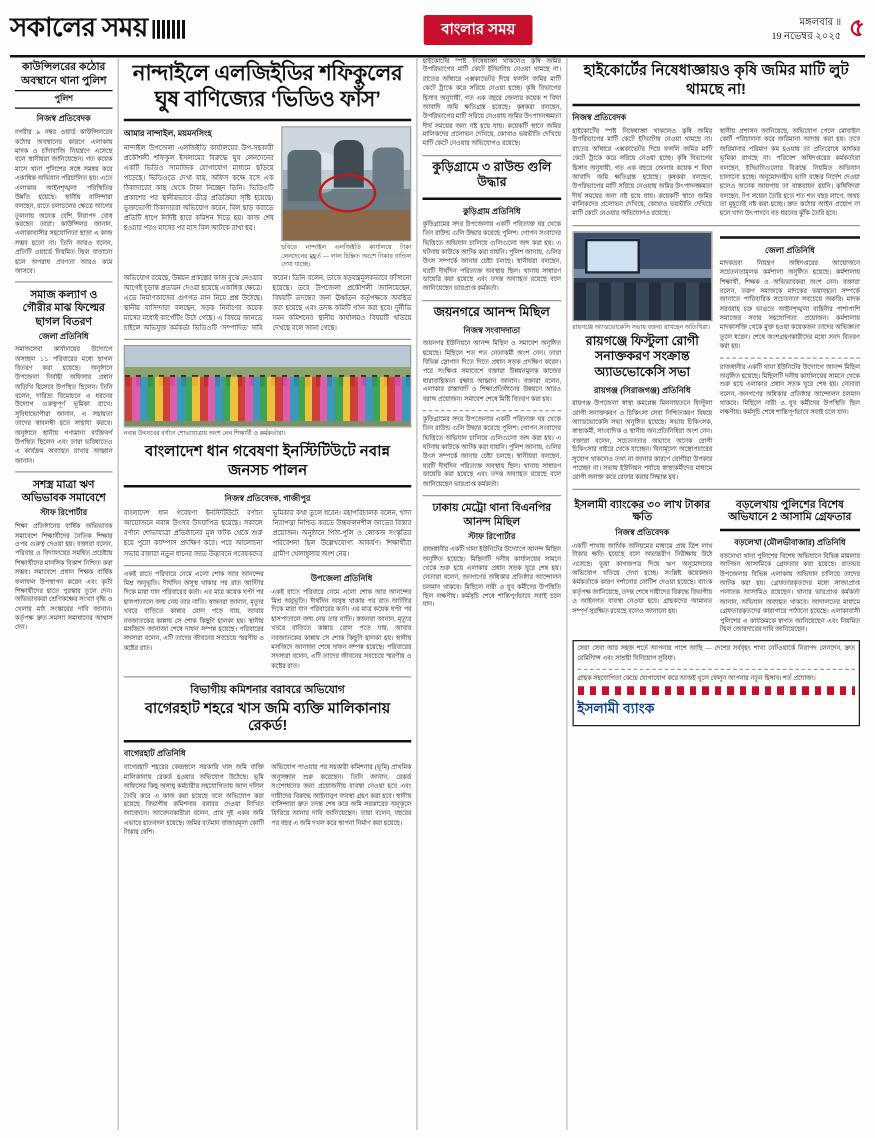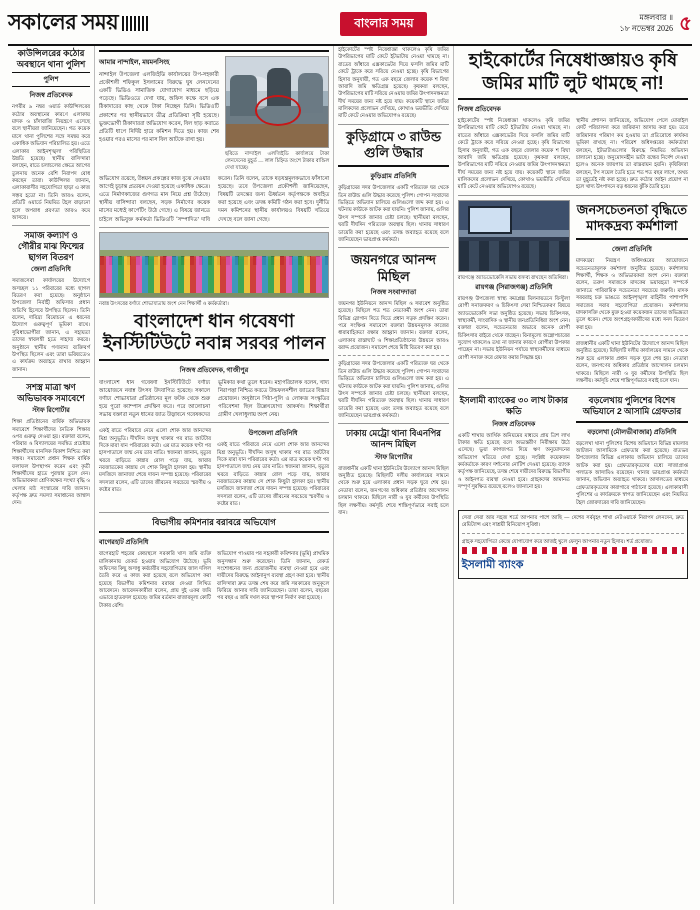--- a/index.html
+++ b/index.html
@@ -56,23 +56,23 @@
   .col { padding:0 4px; position:relative; }
   .col + .col { border-left:1px solid #bbb; }
 
   
   .hl {
     font-family:"Liberation Sans", sans-serif;
     font-weight:bold; text-align:center; line-height:1.25;
     color:#111;
   }
   .hl-xl { font-size:17px; letter-spacing:-0.3px; margin:2px 0 4px; }
-  .hl-lg { font-size:18px; margin:3px 0 3px; }
+  .hl-lg { font-size:12px; margin:3px 0 3px; }
   .hl-md { font-size:11.5px; margin:3px 0 3px; }
-  .hl-sm { font-size:13px; margin:2px 0 2px; }
+  .hl-sm { font-size:10px; margin:2px 0 2px; }
   .hl-xs { font-size:8.5px; margin:2px 0 2px; }
 
   .byline {
     font-size:6.5px; font-weight:bold; text-align:center;
     font-family:"Liberation Sans", sans-serif; margin:1px 0 2px;
   }
   .body-text {
     font-size:5.4px; line-height:1.5; text-align:justify;
     letter-spacing:0px; word-spacing:0px; color:#222;
     text-align-last:left;
@@ -158,21 +158,21 @@
     <div class="logo">
       <span>সকালের সময়</span>
       <span class="barcode"></span>
     </div>
     <div class="mast-center">
       <span class="ribbon">বাংলার সময়</span>
     </div>
     <div class="mast-right">
       <div class="dateblock">
         <div>মঙ্গলবার ॥</div>
-        <div>১৮ নভেম্বর 2026</div>
+        <div>19 নভেম্বর ২০২৫</div>
       </div>
       <div class="pagenum">৫</div>
     </div>
   </div>
 
   <div class="body-grid">
 
     <div class="col">
       <div class="hl hl-xs">কাউন্সিলরের কঠোর অবস্থানে থানা পুলিশ</div>
       <div class="small-hdr">পুলিশ</div>
@@ -182,20 +182,21 @@
       <div class="hl hl-xs">সমাজ কল্যাণ ও গৌরীর মাঝ ফিল্মের ছাগল বিতরণ</div>
       <div class="byline">জেলা প্রতিনিধি</div>
       <div class="body-text tight">সমাজসেবা কার্যালয়ের উদ্যোগে অসচ্ছল ১১ পরিবারের মধ্যে ছাগল বিতরণ করা হয়েছে। অনুষ্ঠানে উপজেলা নির্বাহী অফিসার প্রধান অতিথি হিসেবে উপস্থিত ছিলেন। তিনি বলেন, দারিদ্র্য বিমোচনে এ ধরনের উদ্যোগ গুরুত্বপূর্ণ ভূমিকা রাখে। সুবিধাভোগীরা জানান, এ সহায়তা তাদের স্বাবলম্বী হতে সাহায্য করবে। অনুষ্ঠানে স্থানীয় গণ্যমান্য ব্যক্তিবর্গ উপস্থিত ছিলেন এবং তারা ভবিষ্যতেও এ কার্যক্রম অব্যাহত রাখার আহ্বান জানান।</div>
       <div class="sep"></div>
       <div class="hl hl-xs">সশস্ত্র মাত্রা ঋণ অভিভাবক সমাবেশে</div>
       <div class="byline">স্টাফ রিপোর্টার</div>
       <div class="body-text tight">শিক্ষা প্রতিষ্ঠানের বার্ষিক অভিভাবক সমাবেশে শিক্ষার্থীদের নৈতিক শিক্ষার ওপর গুরুত্ব দেওয়া হয়। বক্তারা বলেন, পরিবার ও বিদ্যালয়ের সমন্বিত প্রচেষ্টায় শিক্ষার্থীদের মানসিক বিকাশ নিশ্চিত করা সম্ভব। সমাবেশে প্রধান শিক্ষক বার্ষিক ফলাফল উপস্থাপন করেন এবং কৃতী শিক্ষার্থীদের হাতে পুরস্কার তুলে দেন। অভিভাবকরা শ্রেণিকক্ষের সংখ্যা বৃদ্ধি ও খেলার মাঠ সংস্কারের দাবি জানান। কর্তৃপক্ষ দ্রুত সমস্যা সমাধানের আশ্বাস দেন।</div>
     </div>
 
     <div class="col" style="grid-column: 2 / span 2;">
+      <div class="hl hl-xl">নান্দাইলে এলজিইডির শফিকুলের ঘুষ বাণিজ্যের ‘ভিডিও ফাঁস’</div>
       <div class="rule-thick"></div>
       <div style="display:flex; gap:6px;">
         <div style="flex:1.15;">
           <div class="byline" style="text-align:left;">আমার নান্দাইল, ময়মনসিংহ</div>
           <div class="body-text">নান্দাইল উপজেলা এলজিইডি কার্যালয়ের উপ-সহকারী প্রকৌশলী শফিকুল ইসলামের বিরুদ্ধে ঘুষ লেনদেনের একটি ভিডিও সামাজিক যোগাযোগ মাধ্যমে ছড়িয়ে পড়েছে। ভিডিওতে দেখা যায়, অফিস কক্ষে বসে এক ঠিকাদারের কাছ থেকে টাকা নিচ্ছেন তিনি। ভিডিওটি প্রকাশের পর স্থানীয়ভাবে তীব্র প্রতিক্রিয়া সৃষ্টি হয়েছে। ভুক্তভোগী ঠিকাদাররা অভিযোগ করেন, বিল ছাড় করাতে প্রতিটি ধাপে নির্দিষ্ট হারে কমিশন দিতে হয়। কাজ শেষ হওয়ার পরও মাসের পর মাস বিল আটকে রাখা হয়।</div>
         </div>
         <div style="flex:1;">
           <div class="photo ph-office">
             <div class="p1"></div>
               <div class="p2"></div>
@@ -207,40 +208,41 @@
       </div>
       <div class="body-text" style="margin-top:3px; column-count:2; column-gap:8px;">অভিযোগ রয়েছে, উন্নয়ন প্রকল্পের কাজ বুঝে নেওয়ার আগেই চূড়ান্ত প্রত্যয়ন দেওয়া হয়েছে একাধিক ক্ষেত্রে। এতে নির্মাণকাজের গুণগত মান নিয়ে প্রশ্ন উঠেছে। স্থানীয় বাসিন্দারা বলছেন, সড়ক নির্মাণের কয়েক মাসের মধ্যেই কার্পেটিং উঠে গেছে। এ বিষয়ে জানতে চাইলে অভিযুক্ত কর্মকর্তা ভিডিওটি ‘সম্পাদিত’ দাবি করেন। তিনি বলেন, তাকে ষড়যন্ত্রমূলকভাবে ফাঁসানো হয়েছে। তবে উপজেলা প্রকৌশলী জানিয়েছেন, বিষয়টি তদন্তের জন্য ঊর্ধ্বতন কর্তৃপক্ষকে অবহিত করা হয়েছে এবং তদন্ত কমিটি গঠন করা হবে। দুর্নীতি দমন কমিশনের স্থানীয় কার্যালয়ও বিষয়টি খতিয়ে দেখছে বলে জানা গেছে।</div>
 
       <div class="sep"></div>
 
       <div class="photo ph-rally">
         <div class="heads"></div>
           <div class="crowd"></div>
       </div>
       <div class="cap">নবান্ন উৎসবের বর্ণাঢ্য শোভাযাত্রায় অংশ নেন শিক্ষার্থী ও কর্মকর্তারা।</div>
-      <div class="hl hl-lg">বাংলাদেশ ধান গবেষণা ইনস্টিটিউটে নবান্ন সরবর পালন</div>
+      <div class="hl hl-lg">বাংলাদেশ ধান গবেষণা ইনস্টিটিউটে নবান্ন জনসচ পালন</div>
       <div class="rule-thick"></div>
       <div class="byline">নিজস্ব প্রতিবেদক, গাজীপুর</div>
       <div class="body-text" style="column-count:2; column-gap:8px;">বাংলাদেশ ধান গবেষণা ইনস্টিটিউটে বর্ণাঢ্য আয়োজনে নবান্ন উৎসব উদযাপিত হয়েছে। সকালে বর্ণাঢ্য শোভাযাত্রা প্রতিষ্ঠানের মূল ফটক থেকে শুরু হয়ে পুরো ক্যাম্পাস প্রদক্ষিণ করে। পরে আলোচনা সভায় বক্তারা নতুন ধানের জাত উদ্ভাবনে গবেষকদের ভূমিকার কথা তুলে ধরেন। মহাপরিচালক বলেন, খাদ্য নিরাপত্তা নিশ্চিত করতে উচ্চফলনশীল জাতের বিস্তার প্রয়োজন। অনুষ্ঠানে পিঠা-পুলি ও লোকজ সংস্কৃতির পরিবেশনা ছিল উল্লেখযোগ্য আকর্ষণ। শিক্ষার্থীরা গ্রামীণ খেলাধুলায় অংশ নেয়।</div>
 
       <div class="sep"></div>
 
       <div style="display:flex; gap:6px;">
         <div style="flex:1;">
           <div class="body-text tight">একই রাতে পরিবারে নেমে এলো শোক আর আনন্দের মিশ্র অনুভূতি। দীর্ঘদিন অসুস্থ থাকার পর রাত আটটার দিকে মারা যান পরিবারের কর্তা। এর মাত্র কয়েক ঘণ্টা পর হাসপাতালে জন্ম নেয় তার নাতি। স্বজনরা জানান, মৃত্যুর খবরে বাড়িতে কান্নার রোল পড়ে যায়, আবার নবজাতকের কান্নায় সে শোক কিছুটা হালকা হয়। স্থানীয় মসজিদে জানাজা শেষে দাফন সম্পন্ন হয়েছে। পরিবারের সদস্যরা বলেন, এটি তাদের জীবনের সবচেয়ে স্মরণীয় ও কষ্টের রাত।</div>
         </div>
         <div style="flex:1;">
           <div class="byline">উপজেলা প্রতিনিধি</div>
           <div class="body-text tight">একই রাতে পরিবারে নেমে এলো শোক আর আনন্দের মিশ্র অনুভূতি। দীর্ঘদিন অসুস্থ থাকার পর রাত আটটার দিকে মারা যান পরিবারের কর্তা। এর মাত্র কয়েক ঘণ্টা পর হাসপাতালে জন্ম নেয় তার নাতি। স্বজনরা জানান, মৃত্যুর খবরে বাড়িতে কান্নার রোল পড়ে যায়, আবার নবজাতকের কান্নায় সে শোক কিছুটা হালকা হয়। স্থানীয় মসজিদে জানাজা শেষে দাফন সম্পন্ন হয়েছে। পরিবারের সদস্যরা বলেন, এটি তাদের জীবনের সবচেয়ে স্মরণীয় ও কষ্টের রাত।</div>
         </div>
       </div>
 
       <div class="sep"></div>
 
       <div class="hl hl-xs">বিভাগীয় কমিশনার বরাবরে অভিযোগ</div>
+      <div class="hl hl-md">বাগেরহাট শহরে খাস জমি ব্যক্তি মালিকানায় রেকর্ড!</div>
       <div class="rule-thick"></div>
       <div class="byline" style="text-align:left;">বাগেরহাট প্রতিনিধি</div>
       <div style="display:flex; gap:6px;">
         <div style="flex:1;" class="body-text tight">বাগেরহাট শহরের কেন্দ্রস্থলে সরকারি খাস জমি ব্যক্তি মালিকানায় রেকর্ড হওয়ার অভিযোগ উঠেছে। ভূমি অফিসের কিছু অসাধু কর্মচারীর সহযোগিতায় জাল দলিল তৈরি করে এ কাজ করা হয়েছে বলে অভিযোগ করা হয়েছে বিভাগীয় কমিশনার বরাবর দেওয়া লিখিত আবেদনে। আবেদনকারীরা বলেন, প্রায় দুই একর জমি এভাবে হাতবদল হয়েছে। জমির বর্তমান বাজারমূল্য কোটি টাকার বেশি।</div>
         <div style="flex:1;" class="body-text tight">অভিযোগ পাওয়ার পর সহকারী কমিশনার (ভূমি) প্রাথমিক অনুসন্ধান শুরু করেছেন। তিনি জানান, রেকর্ড সংশোধনের জন্য প্রয়োজনীয় ব্যবস্থা নেওয়া হবে এবং দায়ীদের বিরুদ্ধে আইনানুগ ব্যবস্থা গ্রহণ করা হবে। স্থানীয় বাসিন্দারা দ্রুত তদন্ত শেষ করে জমি সরকারের অনুকূলে ফিরিয়ে আনার দাবি জানিয়েছেন। তারা বলেন, বছরের পর বছর এ জমি দখল করে স্থাপনা নির্মাণ করা হয়েছে।</div>
       </div>
     </div>
 
     <div class="col">
       <div class="body-text tight">হাইকোর্টের স্পষ্ট নিষেধাজ্ঞা থাকলেও কৃষি জমির উপরিভাগের মাটি কেটে ইটভাটায় নেওয়া থামছে না। রাতের আঁধারে এক্সকাভেটর দিয়ে ফসলি জমির মাটি কেটে ট্রাকে করে সরিয়ে নেওয়া হচ্ছে। কৃষি বিভাগের হিসাব অনুযায়ী, গত এক বছরে জেলার কয়েক শ বিঘা আবাদি জমি ক্ষতিগ্রস্ত হয়েছে। কৃষকরা বলছেন, উপরিভাগের মাটি সরিয়ে নেওয়ায় জমির উৎপাদনক্ষমতা দীর্ঘ সময়ের জন্য নষ্ট হয়ে যায়। কয়েকটি স্থানে জমির মালিকদের প্রলোভন দেখিয়ে, কোথাও ভয়ভীতি দেখিয়ে মাটি কেটে নেওয়ার অভিযোগও রয়েছে।</div>
@@ -272,25 +274,25 @@
 
       <div class="sep"></div>
 
       <div style="display:flex; gap:6px;">
         <div style="flex:1;">
           <div class="photo ph-seminar">
             <div class="screen"></div>
               <div class="row"></div>
           </div>
           <div class="cap">রায়গঞ্জে অ্যাডভোকেসি সভায় বক্তব্য রাখছেন অতিথিরা।</div>
+          <div class="hl hl-sm">রায়গঞ্জে ফিস্টুলা রোগী সনাক্তকরণ সংক্রান্ত অ্যাডভোকেসি সভা</div>
           <div class="byline">রায়গঞ্জ (সিরাজগঞ্জ) প্রতিনিধি</div>
           <div class="body-text tight">রায়গঞ্জ উপজেলা স্বাস্থ্য কমপ্লেক্স মিলনায়তনে ফিস্টুলা রোগী সনাক্তকরণ ও চিকিৎসা সেবা নিশ্চিতকরণ বিষয়ে অ্যাডভোকেসি সভা অনুষ্ঠিত হয়েছে। সভায় চিকিৎসক, স্বাস্থ্যকর্মী, সাংবাদিক ও স্থানীয় জনপ্রতিনিধিরা অংশ নেন। বক্তারা বলেন, সচেতনতার অভাবে অনেক রোগী চিকিৎসার বাইরে থেকে যাচ্ছেন। বিনামূল্যে অস্ত্রোপচারের সুযোগ থাকলেও তথ্য না জানার কারণে রোগীরা উপকার পাচ্ছেন না। সভায় ইউনিয়ন পর্যায়ে স্বাস্থ্যকর্মীদের মাধ্যমে রোগী সনাক্ত করে রেফার করার সিদ্ধান্ত হয়।</div>
         </div>
         <div style="flex:1;">
-          <div class="hl hl-sm">জনসচেতনতা বৃদ্ধিতে মাদকদ্রব্য কর্মশালা</div>
           <div class="rule-thick"></div>
           <div class="byline">জেলা প্রতিনিধি</div>
           <div class="body-text tight">মাদকদ্রব্য নিয়ন্ত্রণ অধিদপ্তরের আয়োজনে সচেতনতামূলক কর্মশালা অনুষ্ঠিত হয়েছে। কর্মশালায় শিক্ষার্থী, শিক্ষক ও অভিভাবকরা অংশ নেন। বক্তারা বলেন, তরুণ সমাজকে মাদকের ভয়াবহতা সম্পর্কে জানাতে পারিবারিক সচেতনতা সবচেয়ে জরুরি। মাদক সরবরাহ চক্র ভাঙতে আইনশৃঙ্খলা বাহিনীর পাশাপাশি সমাজের সবার সহযোগিতা প্রয়োজন। কর্মশালায় মাদকাসক্তি থেকে মুক্ত হওয়া কয়েকজন তাদের অভিজ্ঞতা তুলে ধরেন। শেষে অংশগ্রহণকারীদের মধ্যে সনদ বিতরণ করা হয়।</div>
           <div class="sep-d"></div>
           <div class="body-text tight">রাজধানীর একটি থানা ইউনিটের উদ্যোগে আনন্দ মিছিল অনুষ্ঠিত হয়েছে। মিছিলটি দলীয় কার্যালয়ের সামনে থেকে শুরু হয়ে এলাকার প্রধান সড়ক ঘুরে শেষ হয়। নেতারা বলেন, জনগণের অধিকার প্রতিষ্ঠার আন্দোলন চলমান থাকবে। মিছিলে নারী ও যুব কর্মীদের উপস্থিতি ছিল লক্ষণীয়। কর্মসূচি শেষে শান্তিপূর্ণভাবে সবাই চলে যান।</div>
         </div>
       </div>
 
       <div class="sep"></div>
 

